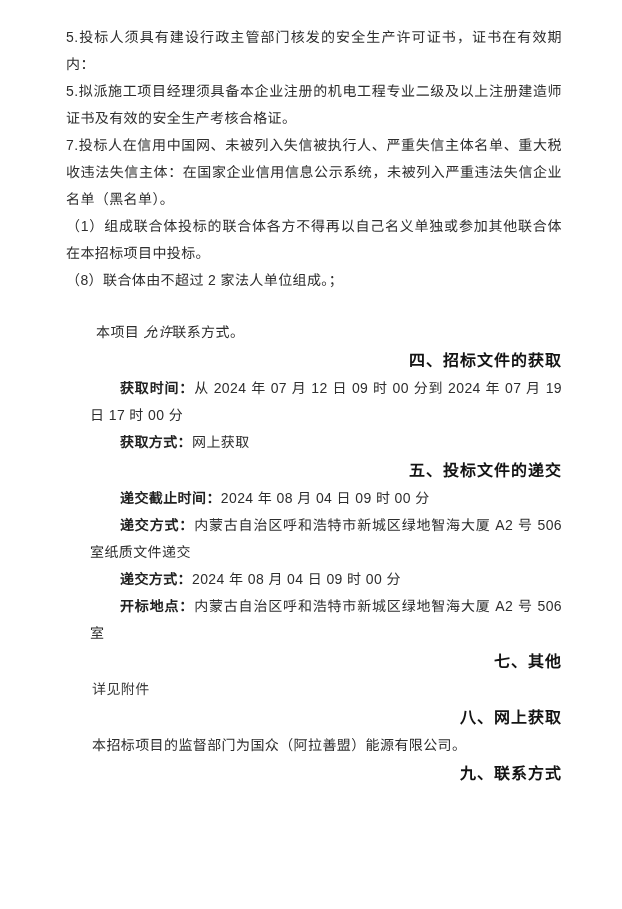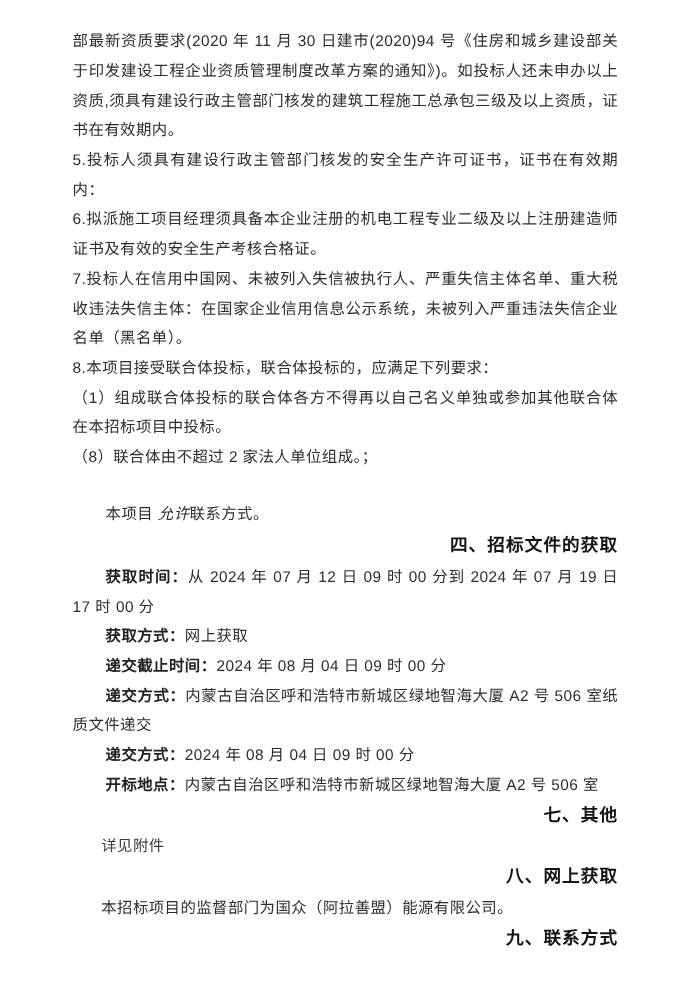--- a/index.html
+++ b/index.html
@@ -26,57 +26,56 @@
   .blank-gap { height: 25px; }
   .sec-heading {
     margin: 0;
     font-size: 16px;
     line-height: 29px;
     font-weight: 700;
     color: #141414;
     letter-spacing: 1px;
     text-align: right;
   }
-  .kv { text-indent: 30px; }
+  .kv { text-indent: 30px; margin-left: 24px; }
   .kv .label { font-weight: 700; color: #222; }
   .kv .value { font-weight: 400; }
   .note-em {
     font-style: italic;
     font-family: "Liberation Serif", "DejaVu Serif", serif;
   }
   .body-line { text-indent: 26px; }
   .muted { color: #3c3c3c; }
 </style>
 </head>
 <body>
 
 <div class="page">
 
-  <p class="para">部最新资质要求(2020 年 11 月 30 日建市(2020)94 号《住房和城乡建设部关于印发建设工程企业资质管理制度改革方案的通知》)。如投标人还未申办以上资质,须具有建设行政主管部门核发的建筑工程施工总承包三级及以上资质，证书在有效期内。</p>
 
   <p class="para">5.投标人须具有建设行政主管部门核发的安全生产许可证书，证书在有效期内：</p>
 
-  <p class="para">6.拟派施工项目经理须具备本企业注册的机电工程专业二级及以上注册建造师证书及有效的安全生产考核合格证。</p>
+  <p class="para">5.拟派施工项目经理须具备本企业注册的机电工程专业二级及以上注册建造师证书及有效的安全生产考核合格证。</p>
 
   <p class="para">7.投标人在信用中国网、未被列入失信被执行人、严重失信主体名单、重大税收违法失信主体：在国家企业信用信息公示系统，未被列入严重违法失信企业名单（黑名单）。</p>
 
-  <p class="para">8.本项目接受联合体投标，联合体投标的，应满足下列要求：</p>
 
   <p class="para">（1）组成联合体投标的联合体各方不得再以自己名义单独或参加其他联合体在本招标项目中投标。</p>
 
   <p class="para">（8）联合体由不超过 2 家法人单位组成。；</p>
 
   <div class="blank-gap"></div>
 
   <p class="para indent-first"><span>本项目 </span><span class="note-em">允许</span><span>联系方式。</span></p>
 
   <h2 class="sec-heading">四、招标文件的获取</h2>
   <p class="para kv"><span class="label">获取时间：</span><span class="value">从 2024 年 07 月 12 日 09 时 00 分到 2024 年 07 月 19 日 17 时 00 分</span></p>
   <p class="para kv"><span class="label">获取方式：</span><span class="value">网上获取</span></p>
 
+  <h2 class="sec-heading">五、投标文件的递交</h2>
   <p class="para kv"><span class="label">递交截止时间：</span><span class="value">2024 年 08 月 04 日 09 时 00 分</span></p>
   <p class="para kv"><span class="label">递交方式：</span><span class="value">内蒙古自治区呼和浩特市新城区绿地智海大厦 A2 号 506 室纸质文件递交</span></p>
 
   <p class="para kv"><span class="label">递交方式：</span><span class="value">2024 年 08 月 04 日 09 时 00 分</span></p>
   <p class="para kv"><span class="label">开标地点：</span><span class="value">内蒙古自治区呼和浩特市新城区绿地智海大厦 A2 号 506 室</span></p>
 
   <h2 class="sec-heading">七、其他</h2>
   <p class="para body-line muted">详见附件</p>
 
   <h2 class="sec-heading">八、网上获取</h2>

